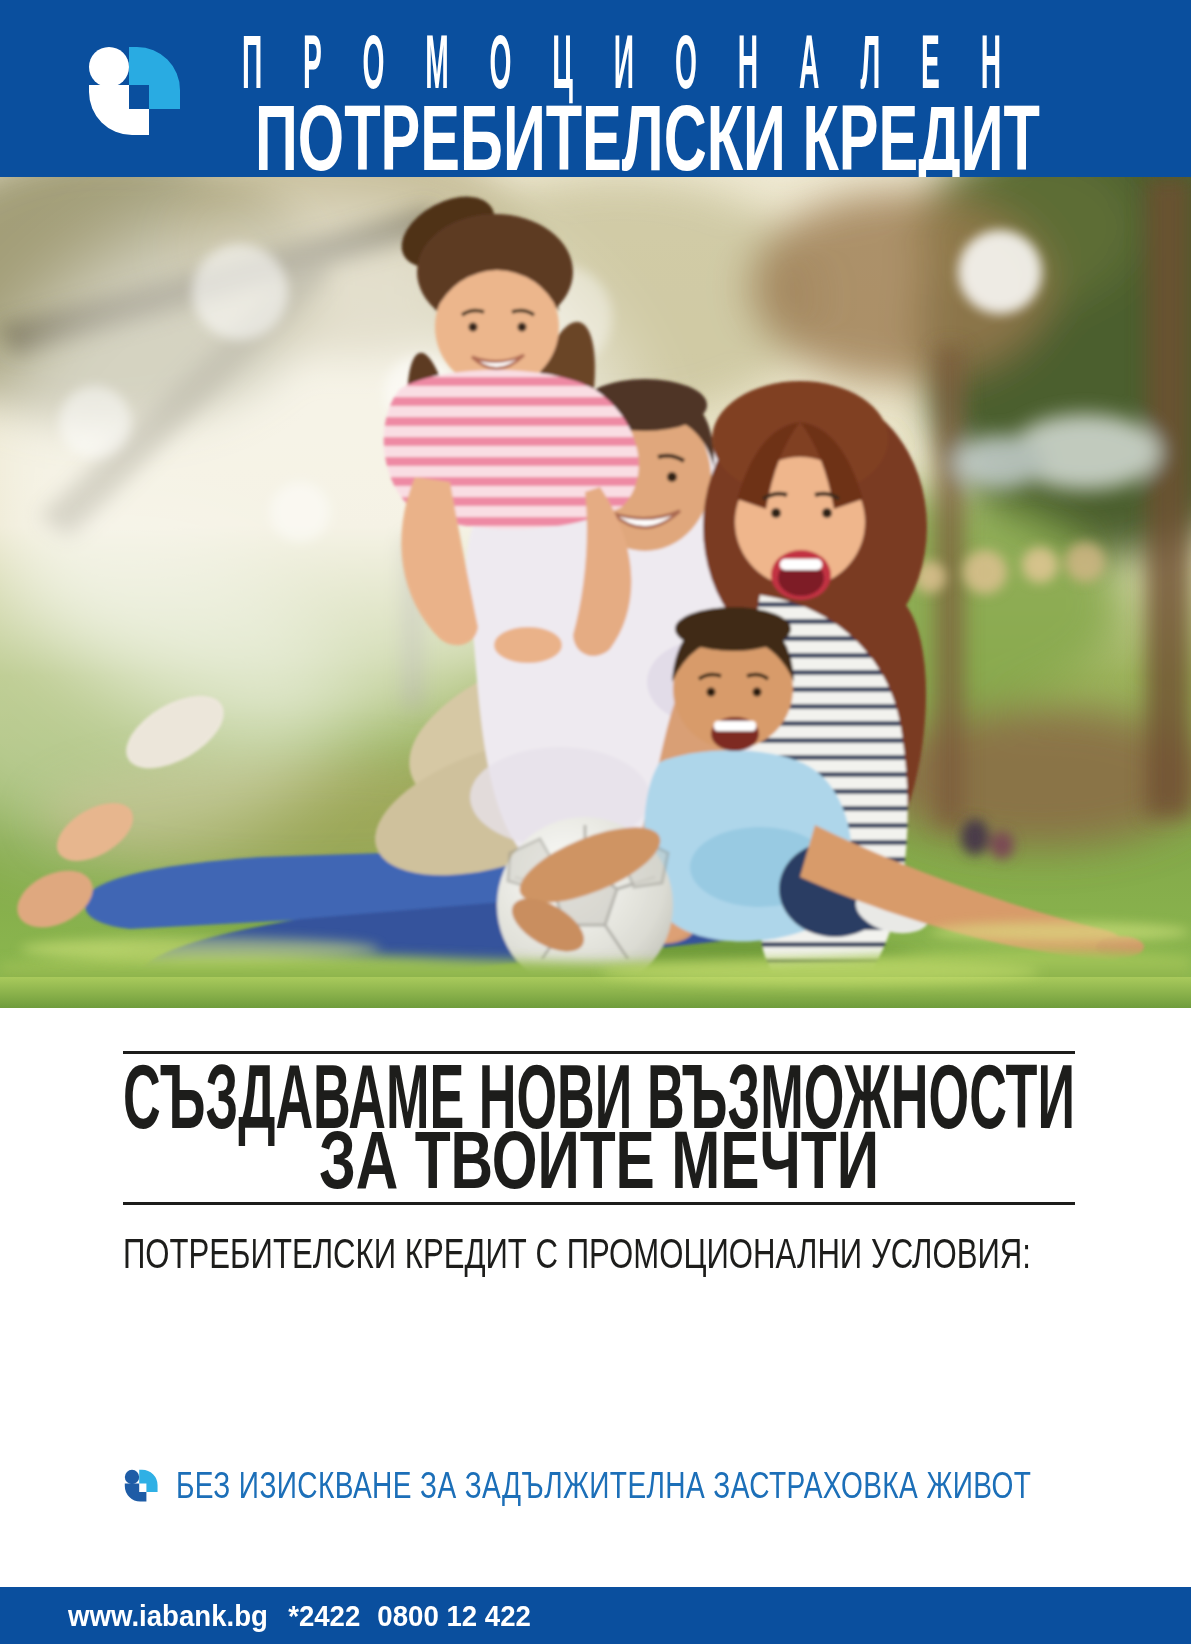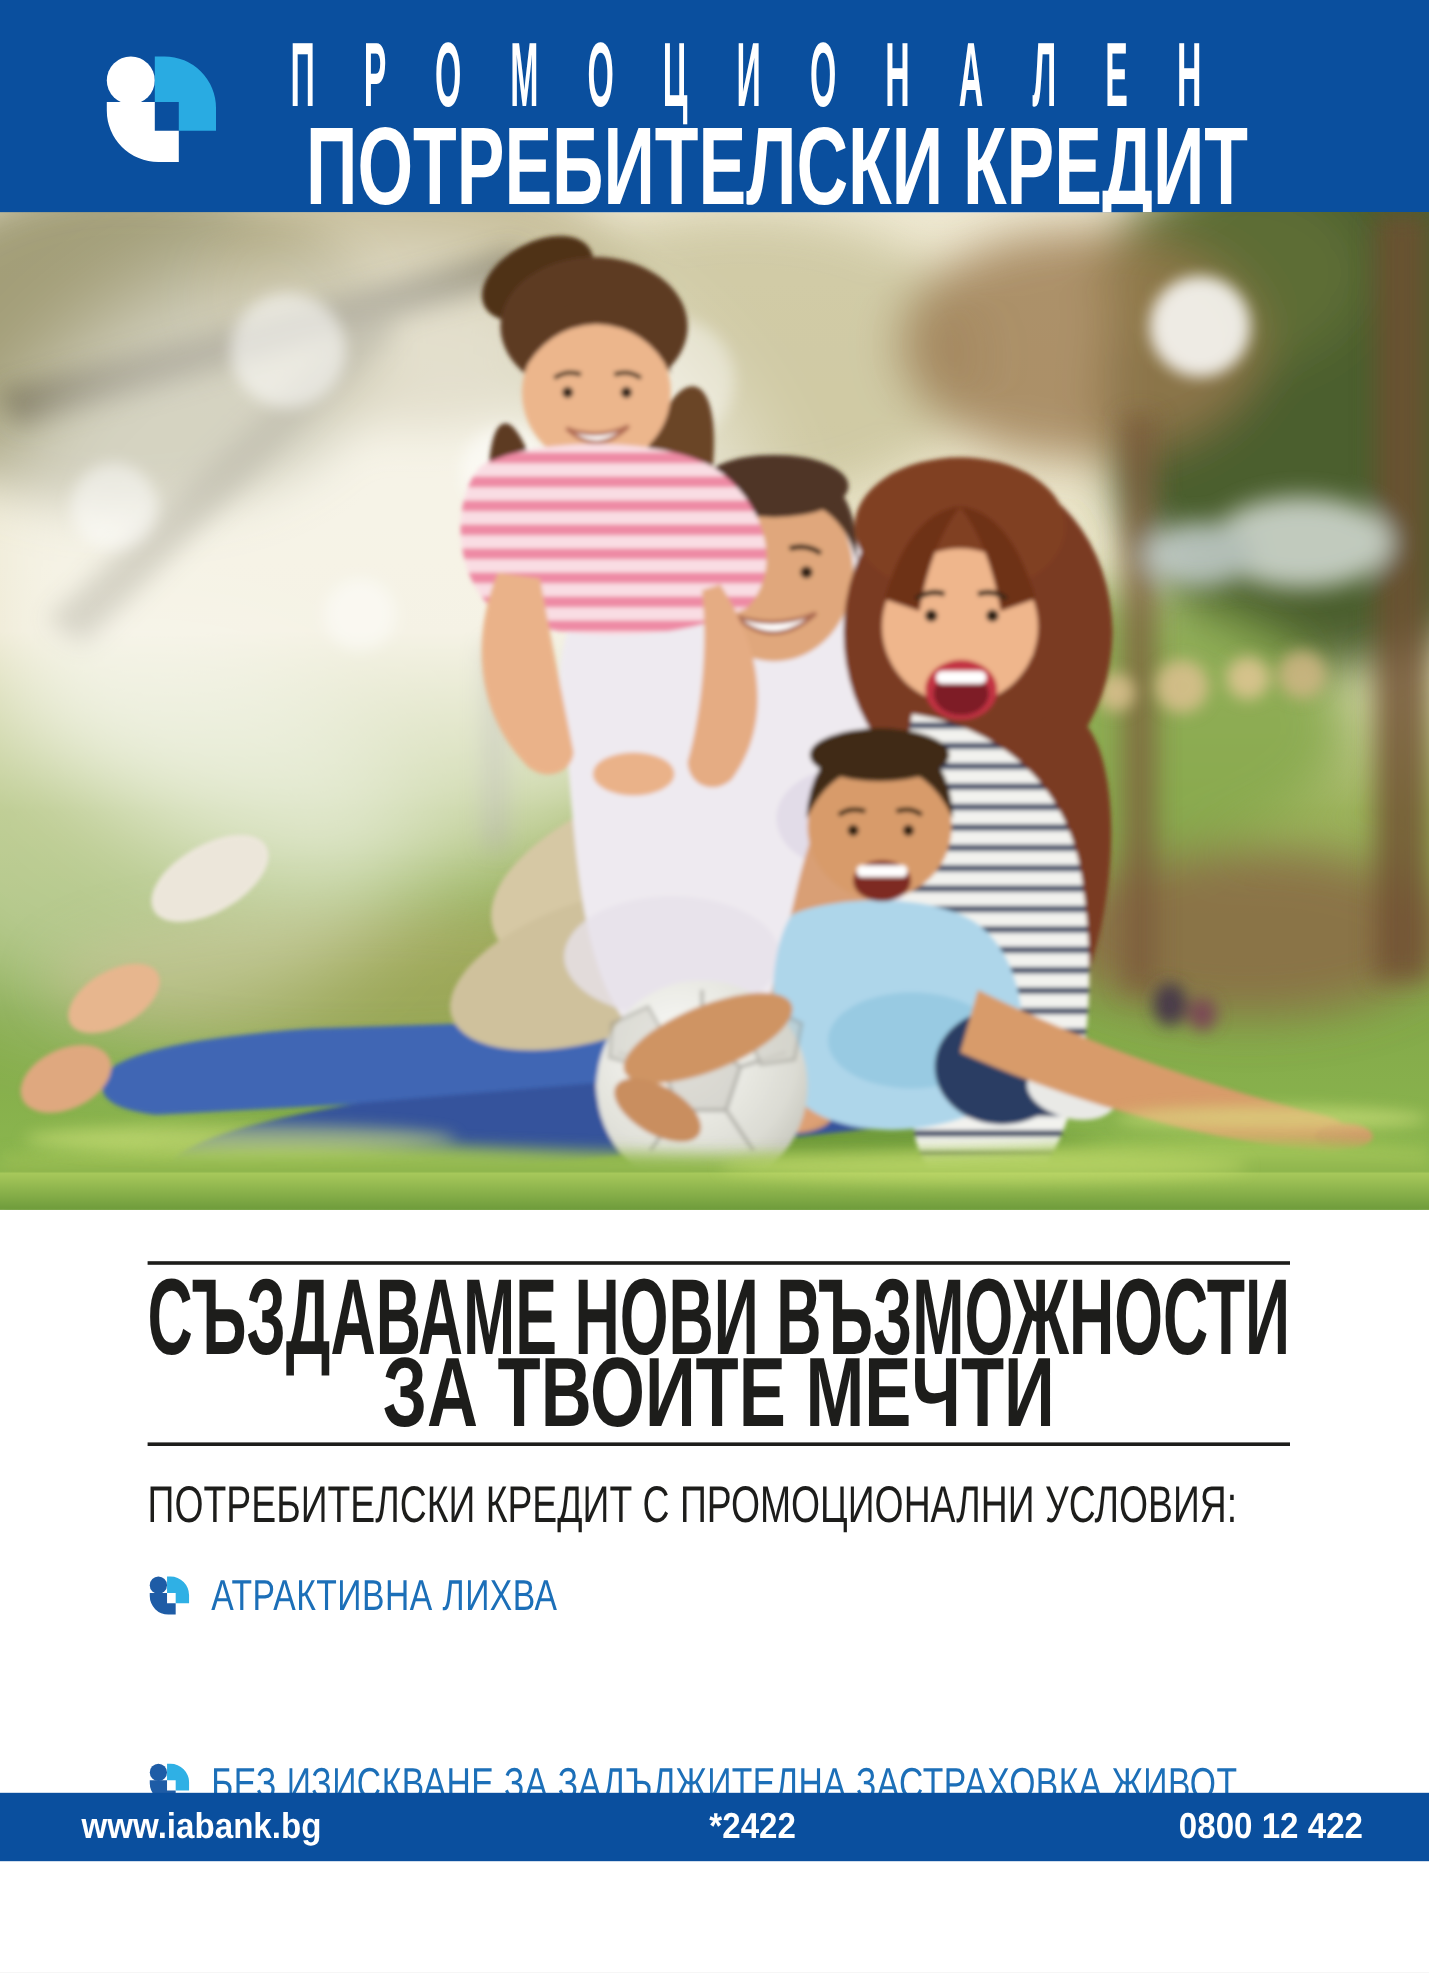--- a/index.html
+++ b/index.html
@@ -23,22 +23,22 @@
   
   .benefit{position:absolute;left:123px;height:44px;display:flex;align-items:center;}
   .benefit .bicon{flex:0 0 auto;margin-right:17px;}
   .benefit .blabel{
     font-size:36px;color:#1c6fb8;white-space:nowrap;letter-spacing:0.5px;
     transform:scaleX(0.78);transform-origin:left center;display:inline-block;
   }
   .b1{top:1308px;} .b2{top:1386px;} .b3{top:1464px;}
   
   .footer{
-    position:absolute;left:0;top:1494px;width:1191px;height:57px;background:#0a4f9e;
-    display:flex;align-items:center;justify-content:space-between;
+    position:absolute;left:0;top:1587px;width:1191px;height:57px;background:#0a4f9e;
+    display:flex;align-items:center;justify-content:flex-start;
     padding:0 55px 0 68px;box-sizing:border-box;
   }
   .footer .ftext{
     color:#ffffff;font-weight:bold;font-size:30px;white-space:nowrap;
     transform:scaleX(0.92);display:inline-block;
   }
   .footer .fw{transform-origin:left center;}
   .footer .fc{transform-origin:center center;}
   .footer .fp{transform-origin:right center;}
 </style>
@@ -254,28 +254,20 @@
   <svg class="headline-svg" width="1191" height="152" viewBox="0 0 1191 152">
     <text x="599" y="78" text-anchor="middle" textLength="952" lengthAdjust="spacingAndGlyphs" font-family="Liberation Sans, sans-serif" font-weight="bold" font-size="90" fill="#1d1d1b">СЪЗДАВАМЕ НОВИ ВЪЗМОЖНОСТИ</text>
     <text x="599" y="138" text-anchor="middle" textLength="560" lengthAdjust="spacingAndGlyphs" font-family="Liberation Sans, sans-serif" font-weight="bold" font-size="82" fill="#1d1d1b">ЗА ТВОИТЕ МЕЧТИ</text>
   </svg>
   <div class="rule r2"></div>
 
   <svg class="subhead-svg" width="1191" height="60" viewBox="0 0 1191 60">
     <text x="123" y="44" textLength="908" lengthAdjust="spacingAndGlyphs" font-family="Liberation Sans, sans-serif" font-weight="normal" font-size="43" fill="#1d1d1b">ПОТРЕБИТЕЛСКИ КРЕДИТ С ПРОМОЦИОНАЛНИ УСЛОВИЯ:</text>
   </svg>
 
-  <div class="benefit b1">
-    <svg class="bicon" width="36" height="38" viewBox="0 0 100 100" aria-hidden="true">
-      <circle cx="25" cy="25" r="20" fill="#1e5ca6"></circle>
-      <path d="M45,5 h8 a43,43 0 0 1 43,43 v19 h-31 v-24 h-20 z" fill="#2fb0e5"></path>
-      <path d="M5,43 h40 v24 h20 v26 h-17 a43,43 0 0 1 -43,-43 z" fill="#1e5ca6"></path>
-    </svg>
-    <span class="blabel">АТРАКТИВНА ЛИХВА</span>
-  </div>
 
 
   <div class="benefit b3">
     <svg class="bicon" width="36" height="38" viewBox="0 0 100 100" aria-hidden="true">
       <circle cx="25" cy="25" r="20" fill="#1e5ca6"></circle>
       <path d="M45,5 h8 a43,43 0 0 1 43,43 v19 h-31 v-24 h-20 z" fill="#2fb0e5"></path>
       <path d="M5,43 h40 v24 h20 v26 h-17 a43,43 0 0 1 -43,-43 z" fill="#1e5ca6"></path>
     </svg>
     <span class="blabel">БЕЗ ИЗИСКВАНЕ ЗА ЗАДЪЛЖИТЕЛНА ЗАСТРАХОВКА ЖИВОТ</span>
   </div>

